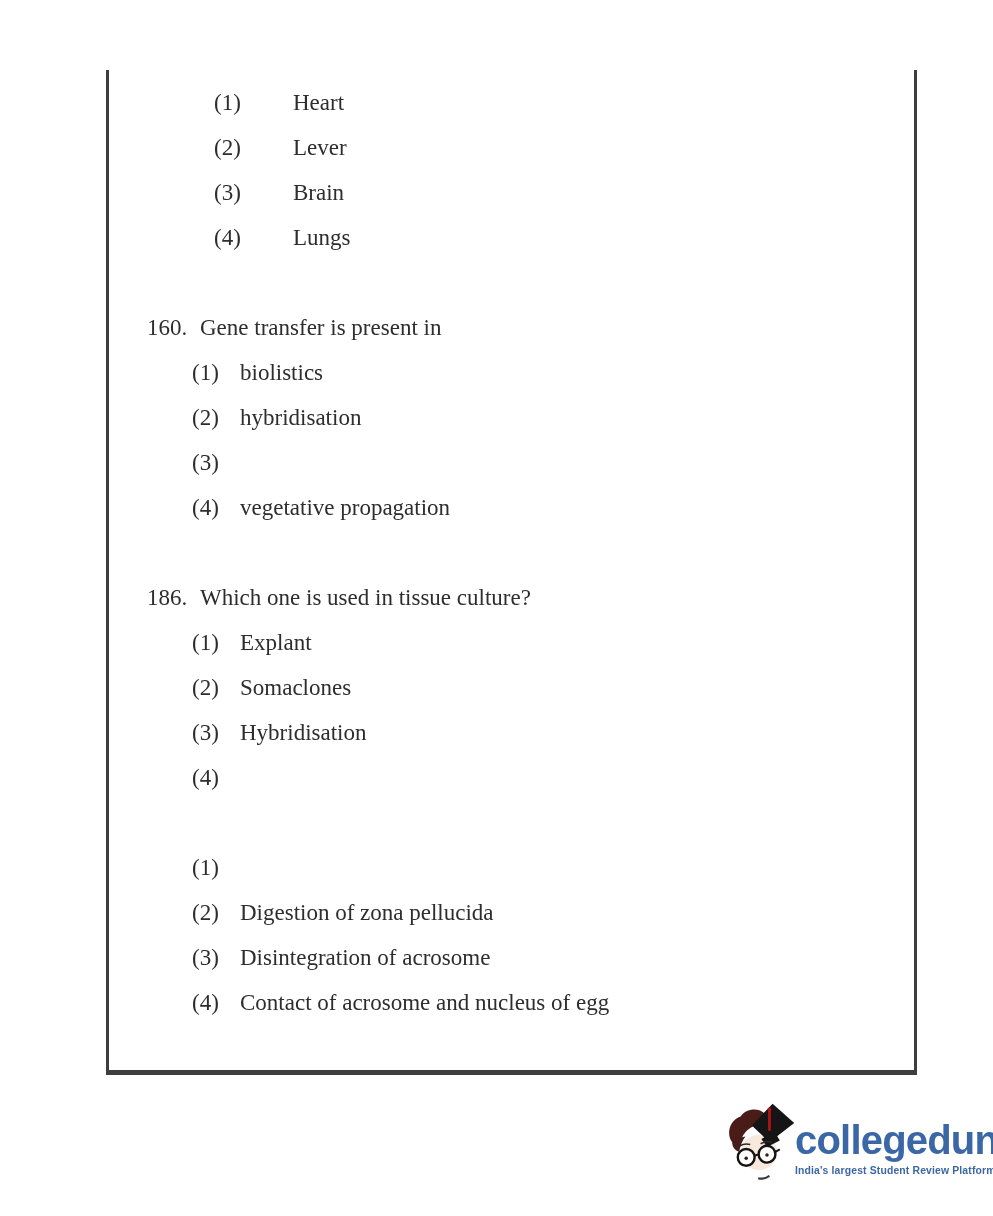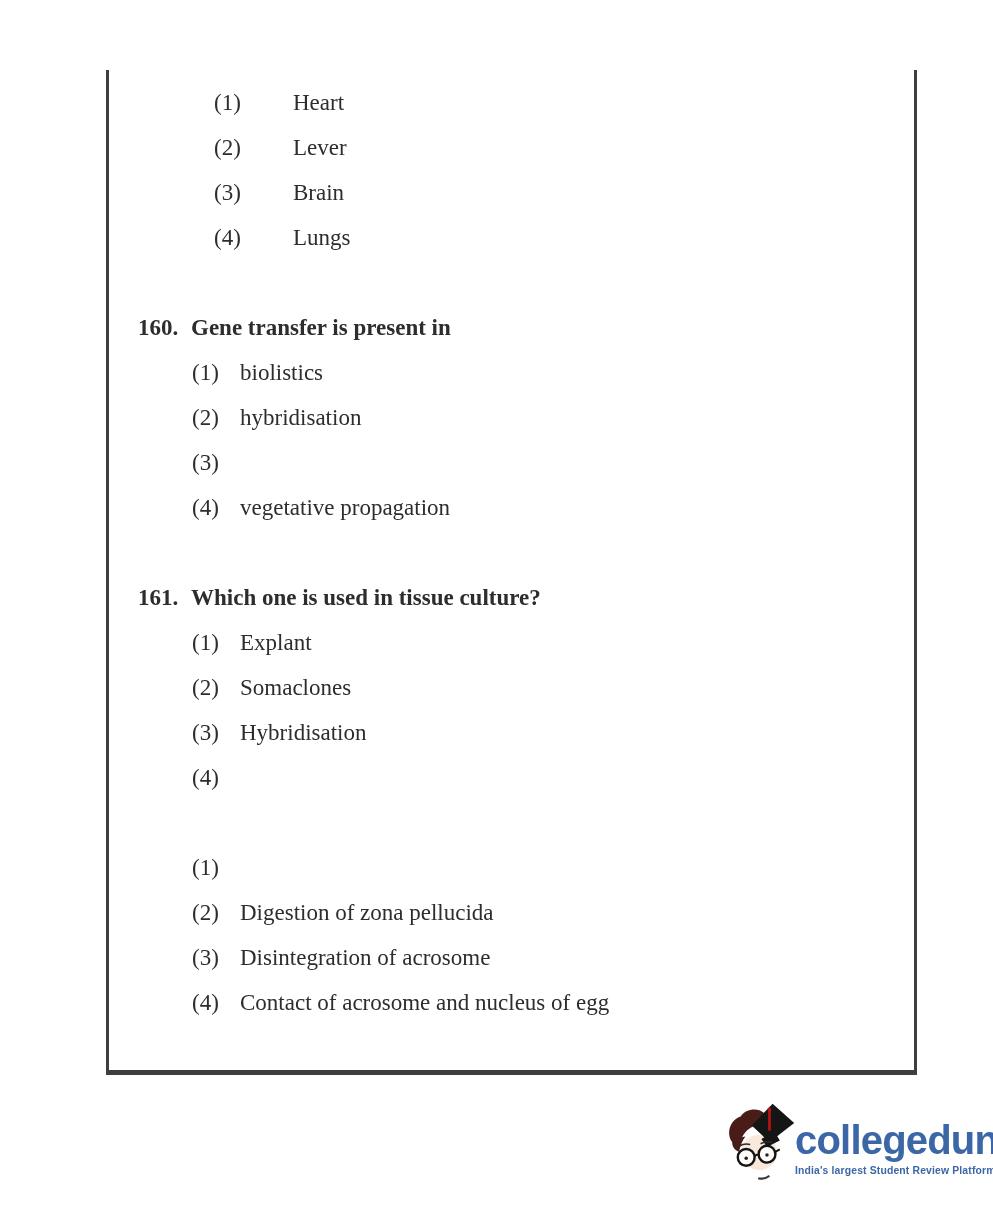--- a/index.html
+++ b/index.html
@@ -24,21 +24,21 @@
 
   .row { display: flex; line-height: 45px; font-size: 23px; }
 
   
   .lead-options { margin-top: 10px; }
   .lead-options .row { padding-left: 105px; }
   .lead-options .opt-num { width: 79px; flex: 0 0 auto; }
 
   
   .q-block { margin-top: 45px; }
-  .q-row { padding-left: 29px; font-weight: bold; }
+  .q-row { padding-left: 38px; }
   .q-row .q-num { width: 53px; flex: 0 0 auto; }
   .opts .row { padding-left: 83px; }
   .opts .opt-num { width: 48px; flex: 0 0 auto; }
 
   
   .logo {
     position: absolute;
     left: 723px; top: 1099px;
     display: flex;
     align-items: flex-start;
@@ -115,21 +115,21 @@
       </div>
       <div class="row">
         <span class="opt-num">(4)</span>
         <span class="opt-label">vegetative propagation</span>
       </div>
     </div>
   </div>
 
   <div class="q-block">
     <div class="row q-row">
-      <span class="q-num">161.</span>
+      <span class="q-num">186.</span>
       <span class="q-text">Which one is used in tissue culture?</span>
     </div>
     <div class="opts">
       <div class="row">
         <span class="opt-num">(1)</span>
         <span class="opt-label">Explant</span>
       </div>
       <div class="row">
         <span class="opt-num">(2)</span>
         <span class="opt-label">Somaclones</span>

